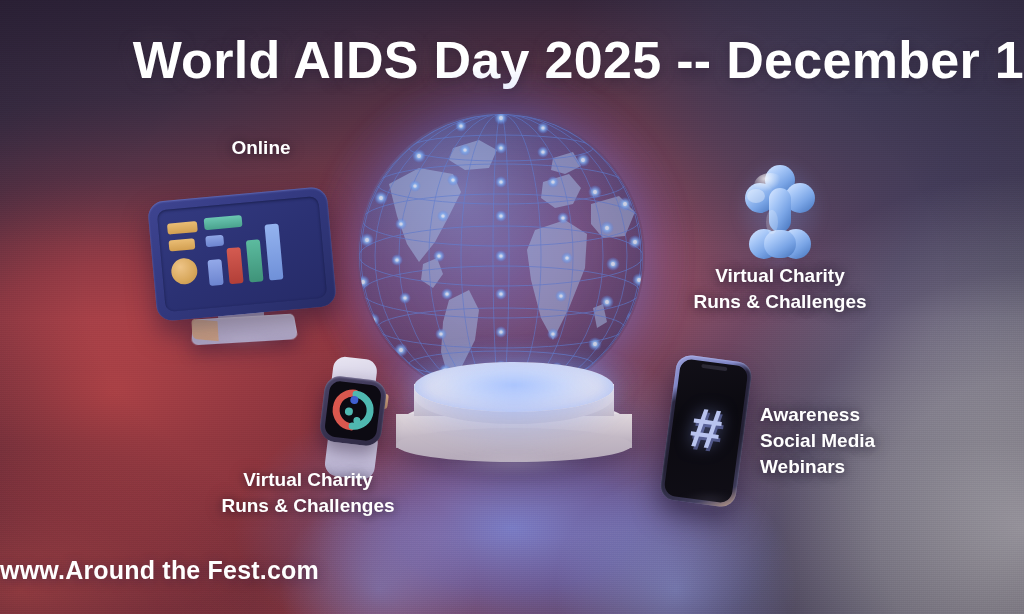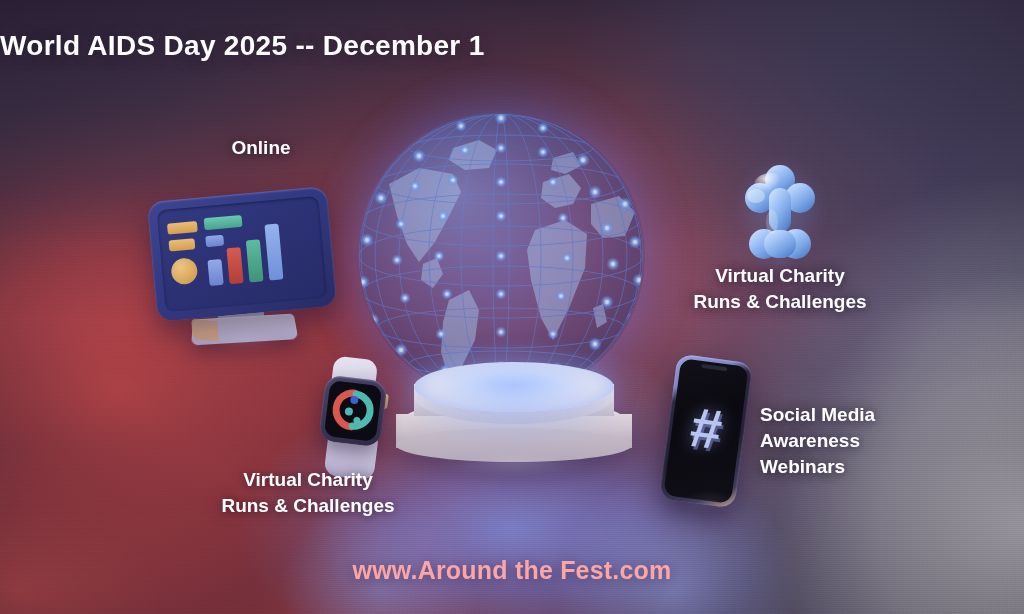--- a/index.html
+++ b/index.html
@@ -104,31 +104,30 @@
   .bg-grain{
     opacity:.16;mix-blend-mode:overlay;
     background-image:
       repeating-linear-gradient(0deg, rgba(255,255,255,.12) 0 1px, rgba(0,0,0,.12) 1px 2px),
       repeating-linear-gradient(90deg, rgba(255,255,255,.08) 0 1px, rgba(0,0,0,.08) 1px 2px);
   }
 
   
   .title{
     position:absolute;left:0;right:0;top:30px;
-    text-align:left;
-    font-size:28px;font-weight:bold;letter-spacing:.3px;
+    text-align:right;
+    font-size:52px;font-weight:bold;letter-spacing:.3px;
     color:#fff;
     text-shadow:0 2px 14px rgba(30,16,40,.55), 0 0 30px rgba(255,255,255,.12);
     white-space:nowrap;
   }
   .footer{
     position:absolute;left:0;right:0;top:556px;
-    text-align:center;
     font-size:25px;font-weight:bold;letter-spacing:.2px;
-    color:#fca5a5;
+    color:#ffffff;
     text-shadow:0 2px 12px rgba(40,30,70,.45);
   }
   .label{
     position:absolute;
     color:#fff;font-weight:bold;font-size:19px;line-height:1.38;
     text-shadow:0 1px 10px rgba(25,14,36,.62), 0 0 22px rgba(0,0,0,.24);
     white-space:nowrap;
   }
   .label.c{text-align:center;}
   .label.l{text-align:left;}
@@ -612,20 +611,20 @@
     <div>Virtual Charity</div>
     <div>Runs &amp; Challenges</div>
   </div>
 
   <div class="label c" id="lbl-charity-left">
     <div>Virtual Charity</div>
     <div>Runs &amp; Challenges</div>
   </div>
 
   <div class="label l" id="lbl-social">
+    <div>Awareness</div>
     <div>Social Media</div>
-    <div>Awareness</div>
     <div>Webinars</div>
   </div>
 
   <div class="footer">www.Around the Fest.com</div>
 
 </div>
 
 </body></html>

